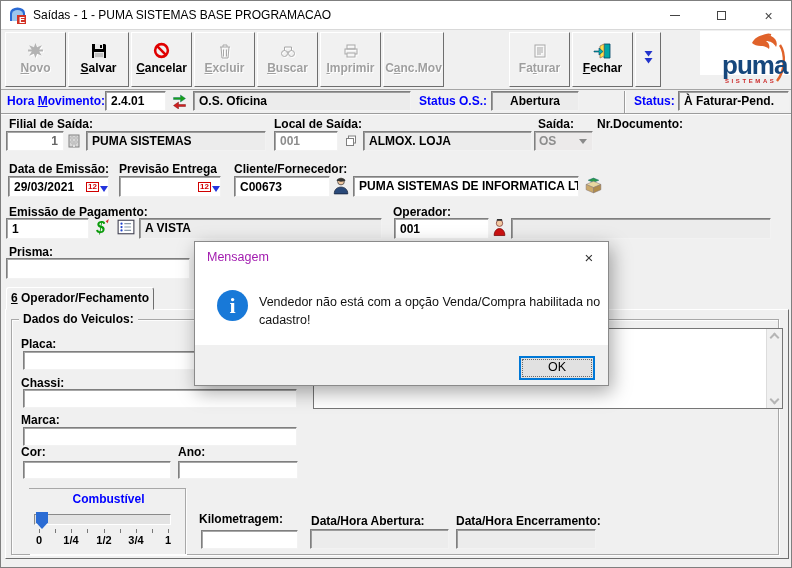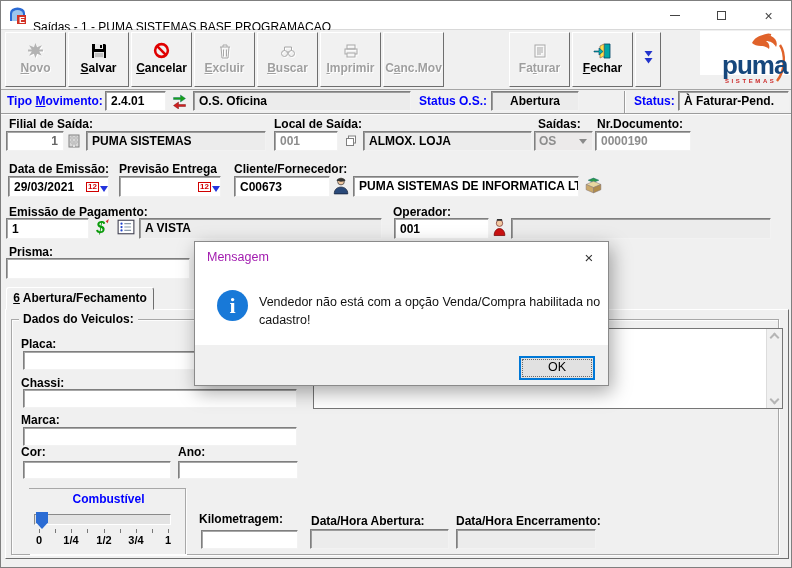--- a/index.html
+++ b/index.html
@@ -1,21 +1,21 @@
 <!DOCTYPE html>
 <html><head>
 <meta charset="utf-8">
 <style>
   html,body{margin:0;padding:0;background:#cfcfcf;}
   *{box-sizing:border-box;}
   .window{position:relative;width:792px;height:568px;background:#f0f0f0;
     border:1px solid #7f7f7f;font-family:"Liberation Sans",sans-serif;overflow:hidden;}
   
   .titlebar{position:absolute;left:0;top:0;width:100%;height:29px;background:#ffffff;border-bottom:1px solid #d9d9d9;}
-  .title-text{position:absolute;left:32px;top:12px;line-height:29px;font-size:12px;color:#000;white-space:nowrap;}
+  .title-text{position:absolute;left:32px;top:0;line-height:29px;font-size:12px;color:#000;white-space:nowrap;}
   .appicon{position:absolute;left:7px;top:5px;width:19px;height:19px;}
   .capbtn{position:absolute;top:0;width:47px;height:29px;display:flex;align-items:center;justify-content:center;color:#444;}
   .cap-min span{display:block;width:10px;height:0;border-top:1px solid #444;}
   .cap-max span{display:block;width:9px;height:9px;border:1px solid #444;}
   .cap-close{font-size:14px;}
   
   .toolbar{position:absolute;left:0;top:29px;width:100%;height:60px;background:#f0f0f0;border-bottom:1px solid #a5a5a5;box-shadow:0 1px 0 #fdfdfd;}
   .tbtn{position:absolute;top:2px;height:55px;width:61px;background:#f1f1f1;
     border:1px solid;border-color:#ffffff #6e6e6e #6e6e6e #ffffff;
     display:flex;flex-direction:column;align-items:center;}
@@ -207,21 +207,21 @@
         <path d="M52 12c3-7 12-10 19-7 5 2 7 7 5 11-2-4-6-6-10-6 3 2 4 5 3 8-2-2-5-3-8-3-4 0-7-1-9-3z" fill="#e0622a"></path>
         <path d="M62 6c2-2 6-3 9-2" stroke="#e0622a" stroke-width="2" fill="none"></path>
         <path d="M80 14c6 9 5 26-3 36" stroke="#e0622a" stroke-width="2.4" fill="none"></path>
       </svg>
       <span class="word">puma</span>
       <span class="sub">SISTEMAS</span>
     </div>
   </div>
 
   <div class="movebar">
-    <span class="label bluelabel" style="left:6px;top:4px"><span>Tipo </span><span class="k">M</span><span>ovimento:</span></span>
+    <span class="label bluelabel" style="left:6px;top:4px"><span>Hora </span><span class="k">M</span><span>ovimento:</span></span>
     <input class="sunken" style="left: 104px; top: 1px; width: 61px; height: 20px;" readonly="" value="2.4.01">
     <span class="iconbtn" style="left:170px;top:3px">
         <svg width="17" height="16" viewBox="0 0 16 16">
           <path d="M2 4.5h7V2l5 3.5-5 3.5V6.5H2z" fill="#18a018" stroke="#066" stroke-width=".4"></path>
           <path d="M14 11.5H7V9l-5 3.5L7 16v-2.5h7z" fill="#d02020" stroke="#600" stroke-width=".4"></path>
         </svg>
       </span>
     <div class="sunken grayfield" style="left:192px;top:1px;width:218px;height:20px">O.S. Oficina</div>
     <span class="label bluelabel" style="left:418px;top:4px">Status O.S.:</span>
     <div class="sunken grayfield" style="left:490px;top:1px;width:88px;height:20px;text-align:center">Abertura</div>
@@ -242,24 +242,23 @@
   <div class="sunken grayfield" style="left:85px;top:130px;width:180px;height:20px">PUMA SISTEMAS</div>
   <span class="label" style="left:273px;top:116px">Local de Saída:</span>
   <input class="sunken graytext" style="left: 273px; top: 130px; width: 64px; height: 20px;" readonly="" value="001">
   <span class="iconbtn" style="left:344px;top:134px">
       <svg width="12" height="12" viewBox="0 0 12 12" fill="#fff" stroke="#808080">
         <rect x="3.5" y="1" width="7" height="7"></rect>
         <rect x="1.5" y="3.5" width="7" height="7"></rect>
       </svg>
     </span>
   <div class="sunken grayfield" style="left:362px;top:130px;width:169px;height:20px">ALMOX. LOJA</div>
-  <span class="label" style="left:537px;top:116px">Saídas:</span>
+  <span class="label" style="left:537px;top:116px">Saída:</span>
   <div class="combo" style="left:533px;top:130px;width:59px;height:20px"><span>OS</span><span class="chev"></span></div>
   <span class="label" style="left:596px;top:116px">Nr.Documento:</span>
-  <input class="sunken graytext" style="left: 594px; top: 130px; width: 96px; height: 20px;" readonly="" value="0000190">
 
   <span class="label" style="left:8px;top:161px">Data de Emissão:</span>
   <div class="sunken datebox" style="left:7px;top:175px;width:101px;height:21px;padding-right:20px">
       <span>29/03/2021</span>
     <span class="calbtn">
         <span class="cal12">12</span>
         <span class="calarr"></span>
       </span>
   </div>
   <span class="label" style="left:118px;top:161px">Previsão Entrega</span>
@@ -314,21 +313,21 @@
         <circle cx="7" cy="4.5" r="3" fill="#f2c8a0" stroke="#733" stroke-width=".7"></circle>
         <path d="M4.2 2.2h5.6l-.6-1.6H4.8z" fill="#333"></path>
         <path d="M2 16c0-4 2.2-6.5 5-6.5s5 2.5 5 6.5z" fill="#cc1111" stroke="#700" stroke-width=".7"></path>
       </svg>
     </span>
   <div class="sunken grayfield" style="left:510px;top:217px;width:260px;height:21px"></div>
 
   <span class="label" style="left:8px;top:244px">Prisma:</span>
   <input class="sunken" style="left: 5px; top: 257px; width: 184px; height: 21px;" readonly="" value="">
 
-  <div class="tab"><span class="k">6</span><span> Abertura/Fechamento</span></div>
+  <div class="tab"><span class="k">6</span><span> Operador/Fechamento</span></div>
   <div class="tabpanel"></div>
   <span class="legend">Dados do Veiculos:</span>
   <div class="groupbox"></div>
 
   <div class="memo">
     <textarea style=""></textarea>
     <div class="vscroll">
       <span class="chevi chev-up"></span>
       <span class="chevi chev-dn"></span>
     </div>

